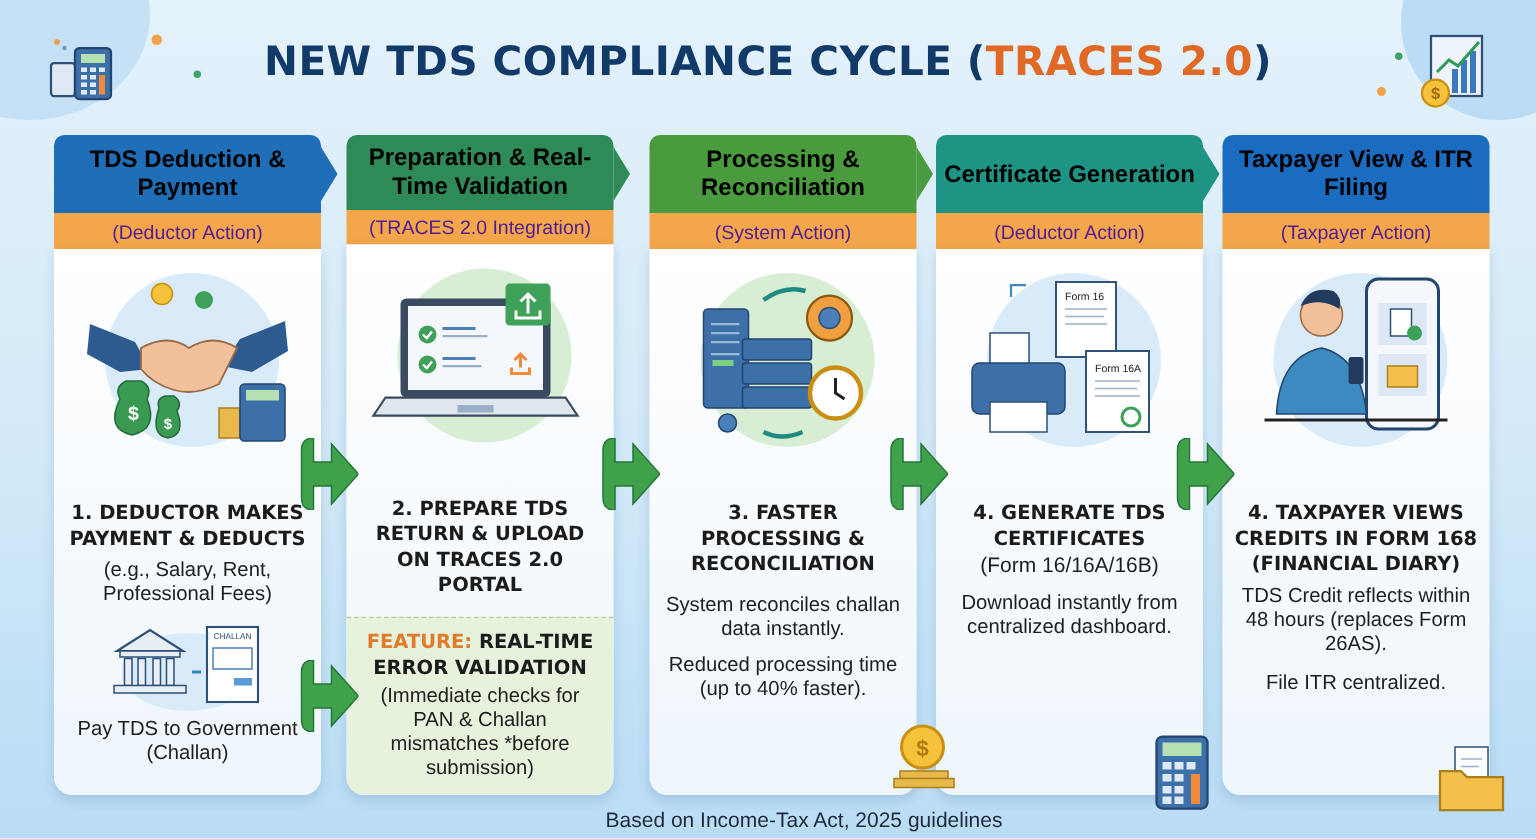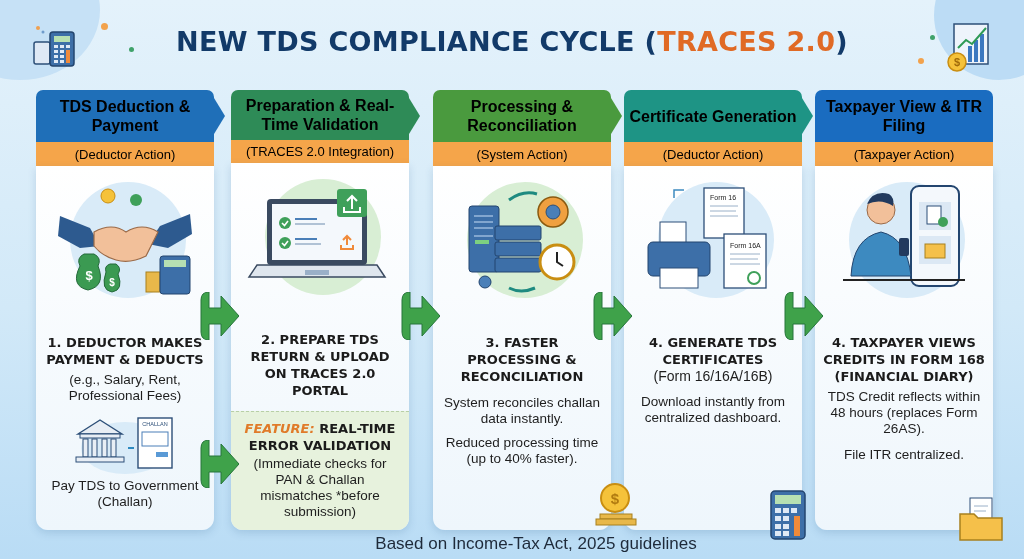--- a/index.html
+++ b/index.html
@@ -28,44 +28,44 @@
     display: flex; align-items: center; justify-content: center; text-align: center;
     border-radius: 7px 7px 0 0; position: relative; padding: 0 0;
   }
   .stage-head::after {
     content: ""; position: absolute; right: -11px; top: 8px;
     border-top: 18px solid transparent; border-bottom: 18px solid transparent;
     border-left: 11px solid var(--hc);
   }
   .stage.last .stage-head::after { display: none; }
   .stage-sub {
-    height: 24px; background: #f5a54a; color: #000000; font-size: 13px;
+    height: 24px; background: #f5a54a; color: #4c1d95; font-size: 13px;
     display: flex; align-items: center; justify-content: center;
   }
   .stage-body {
     flex: 1; background: linear-gradient(180deg, #ffffff 0%, #eef6fc 100%);
     border-radius: 0 0 12px 12px; box-shadow: 0 3px 8px rgba(40,90,140,0.18);
     display: flex; flex-direction: column; align-items: center; text-align: center; padding: 8px 8px 0;
   }
   .illus { width: 150px; height: 128px; position: relative; margin-top: 2px; }
   .illus .circle { position: absolute; left: 20px; top: 6px; width: 116px; height: 116px; border-radius: 50%; }
   .step-title { font-family: "DejaVu Sans", sans-serif; font-weight: bold; font-size: 13px; line-height: 17px; color: #1b1b1b; margin-top: 34px; }
   .step-text { font-size: 13.5px; line-height: 16px; color: #1e1e1e; }
   .mt8 { margin-top: 8px; }
   .mt14 { margin-top: 10px; }
 
   .feature-box {
     background: #e7f2dd; border-top: 1px dashed #b8cfa6; margin: 12px -8px 0; padding: 8px 8px 10px;
     flex: 1; border-radius: 0 0 12px 12px;
   }
   .feature-title { font-family: "DejaVu Sans", sans-serif; font-weight: bold; font-size: 13px; line-height: 17px; color: #1b1b1b; }
-  .feature-title .hl { color: #e07b2a; font-style: italic; }
+  .feature-title .hl { color: #e07b2a; }
 
   .arrow { position: absolute; width: 40px; height: 48px; }
-  .footer { position: absolute; left: 0; right: 0; bottom: 5px; text-align: center; font-size: 17px; color: #1e2a3a; margin-left: 48px; }
+  .footer { position: absolute; left: 0; right: 0; bottom: 5px; text-align: center; font-size: 14px; color: #1e2a3a; margin-left: 48px; }
 </style>
 </head>
 <body>
 
 <div class="blob-left"></div>
 <div class="blob-right"></div>
 
 <svg class="deco-icon" style="left:32px;top:22px" width="50" height="50" viewBox="0 0 50 50">
   <rect x="2" y="20" width="16" height="22" rx="2" fill="#dfe9f5" stroke="#2d4f78" stroke-width="1.5"></rect>
   <rect x="18" y="10" width="24" height="34" rx="3" fill="#3d6fa8" stroke="#23456f" stroke-width="1.5"></rect>

